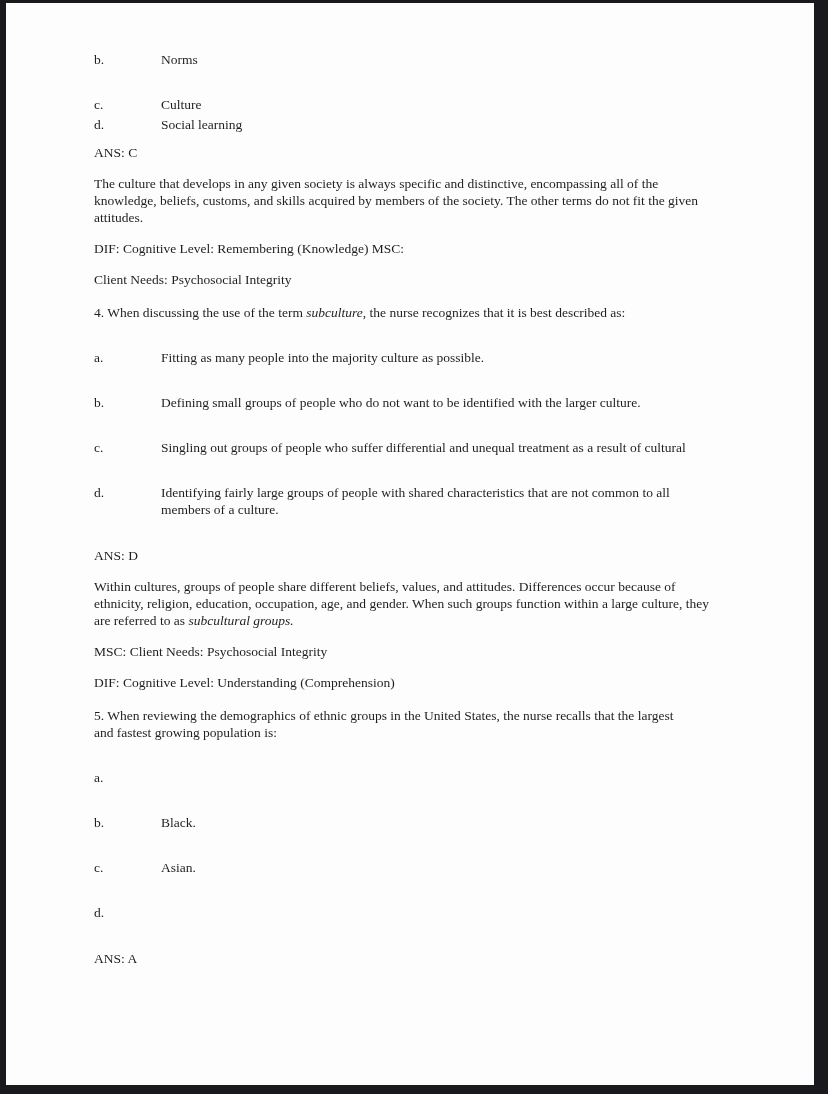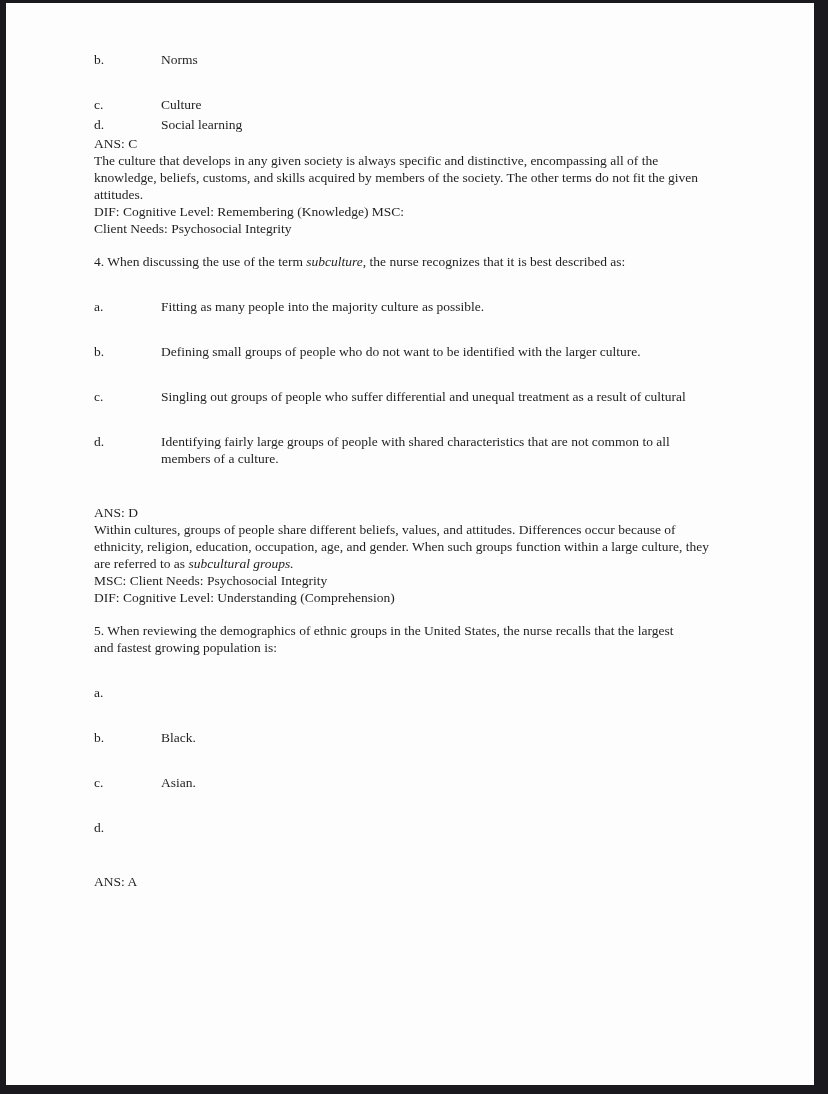--- a/index.html
+++ b/index.html
@@ -26,27 +26,27 @@
     bottom: 9px;
     background: #fdfdfd;
     overflow: hidden;
   }
   .content {
     padding: 20px 70px 40px 88px;
     color: #1f1f1f;
     font-size: 13.5px;
     line-height: 17px;
   }
-  .block { }
+  .block { margin-top: 14px; }
   .block:first-child { margin-top: 0; }
   .block.option { margin-top: 28px; display: flex; align-items: flex-start; }
   .block.option.tight { margin-top: 3px; }
   .block.question { margin-top: 16px; }
-  .block.answer { margin-top: 37px; }
-  .block.answer.tight { margin-top: 2px; font-family: Liberation Serif, serif; }
+  .block.answer { margin-top: 29px; }
+  .block.answer.tight { margin-top: 11px; font-family: Liberation Serif, serif; }
   .letter {
     flex: 0 0 67px;
     width: 67px;
   }
   .opt-text { flex: 1 1 auto; min-width: 0; }
   .line { white-space: nowrap; }
   .para .line, .question .line { white-space: nowrap; }
   .italic { font-style: italic; }
 </style>
 </head>

